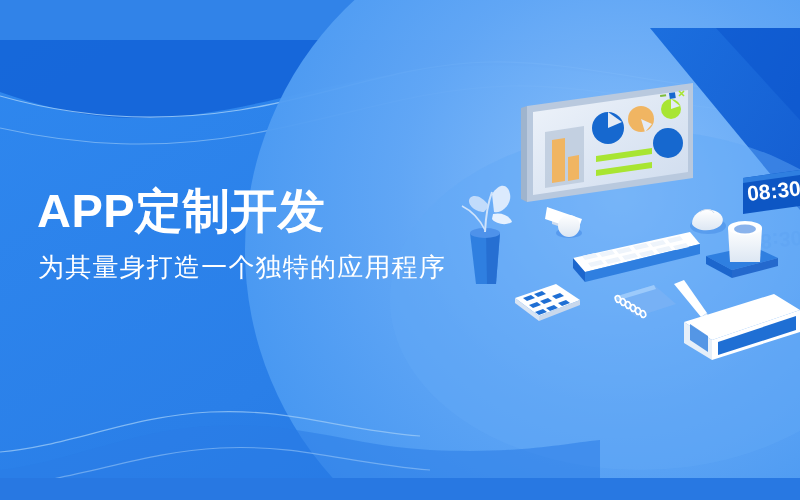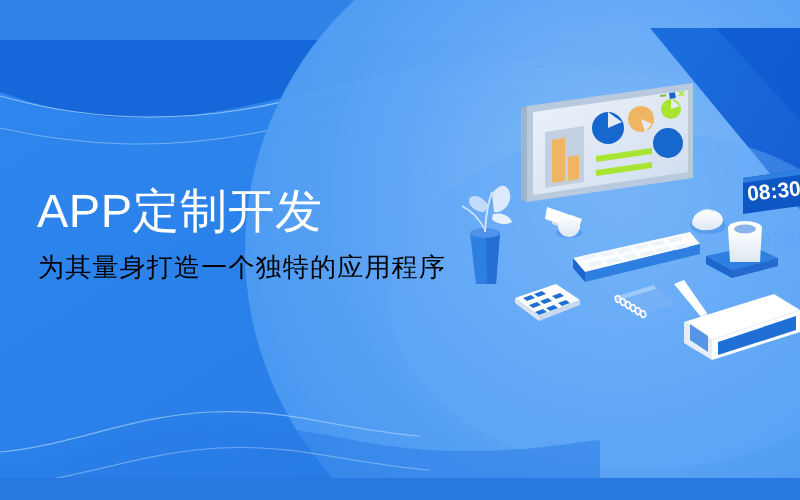--- a/index.html
+++ b/index.html
@@ -29,29 +29,29 @@
   .copy {
     position: absolute;
     left: 37px;
     top: 183px;
     z-index: 40;
   }
   .headline {
     font-size: 47px;
     line-height: 1.18;
     color: #ffffff;
-    font-weight: 400;
+    font-weight: 700;
     letter-spacing: 0.5px;
     white-space: nowrap;
     margin: 0;
   }
   .subhead {
     font-size: 26px;
     line-height: 1.2;
-    color: #000000;
+    color: #ffffff;
     font-weight: 400;
     letter-spacing: 1.2px;
     white-space: nowrap;
     margin: 14px 0 0 1px;
   }
 </style>
 </head>
 <body>
 
 <div class="banner">

